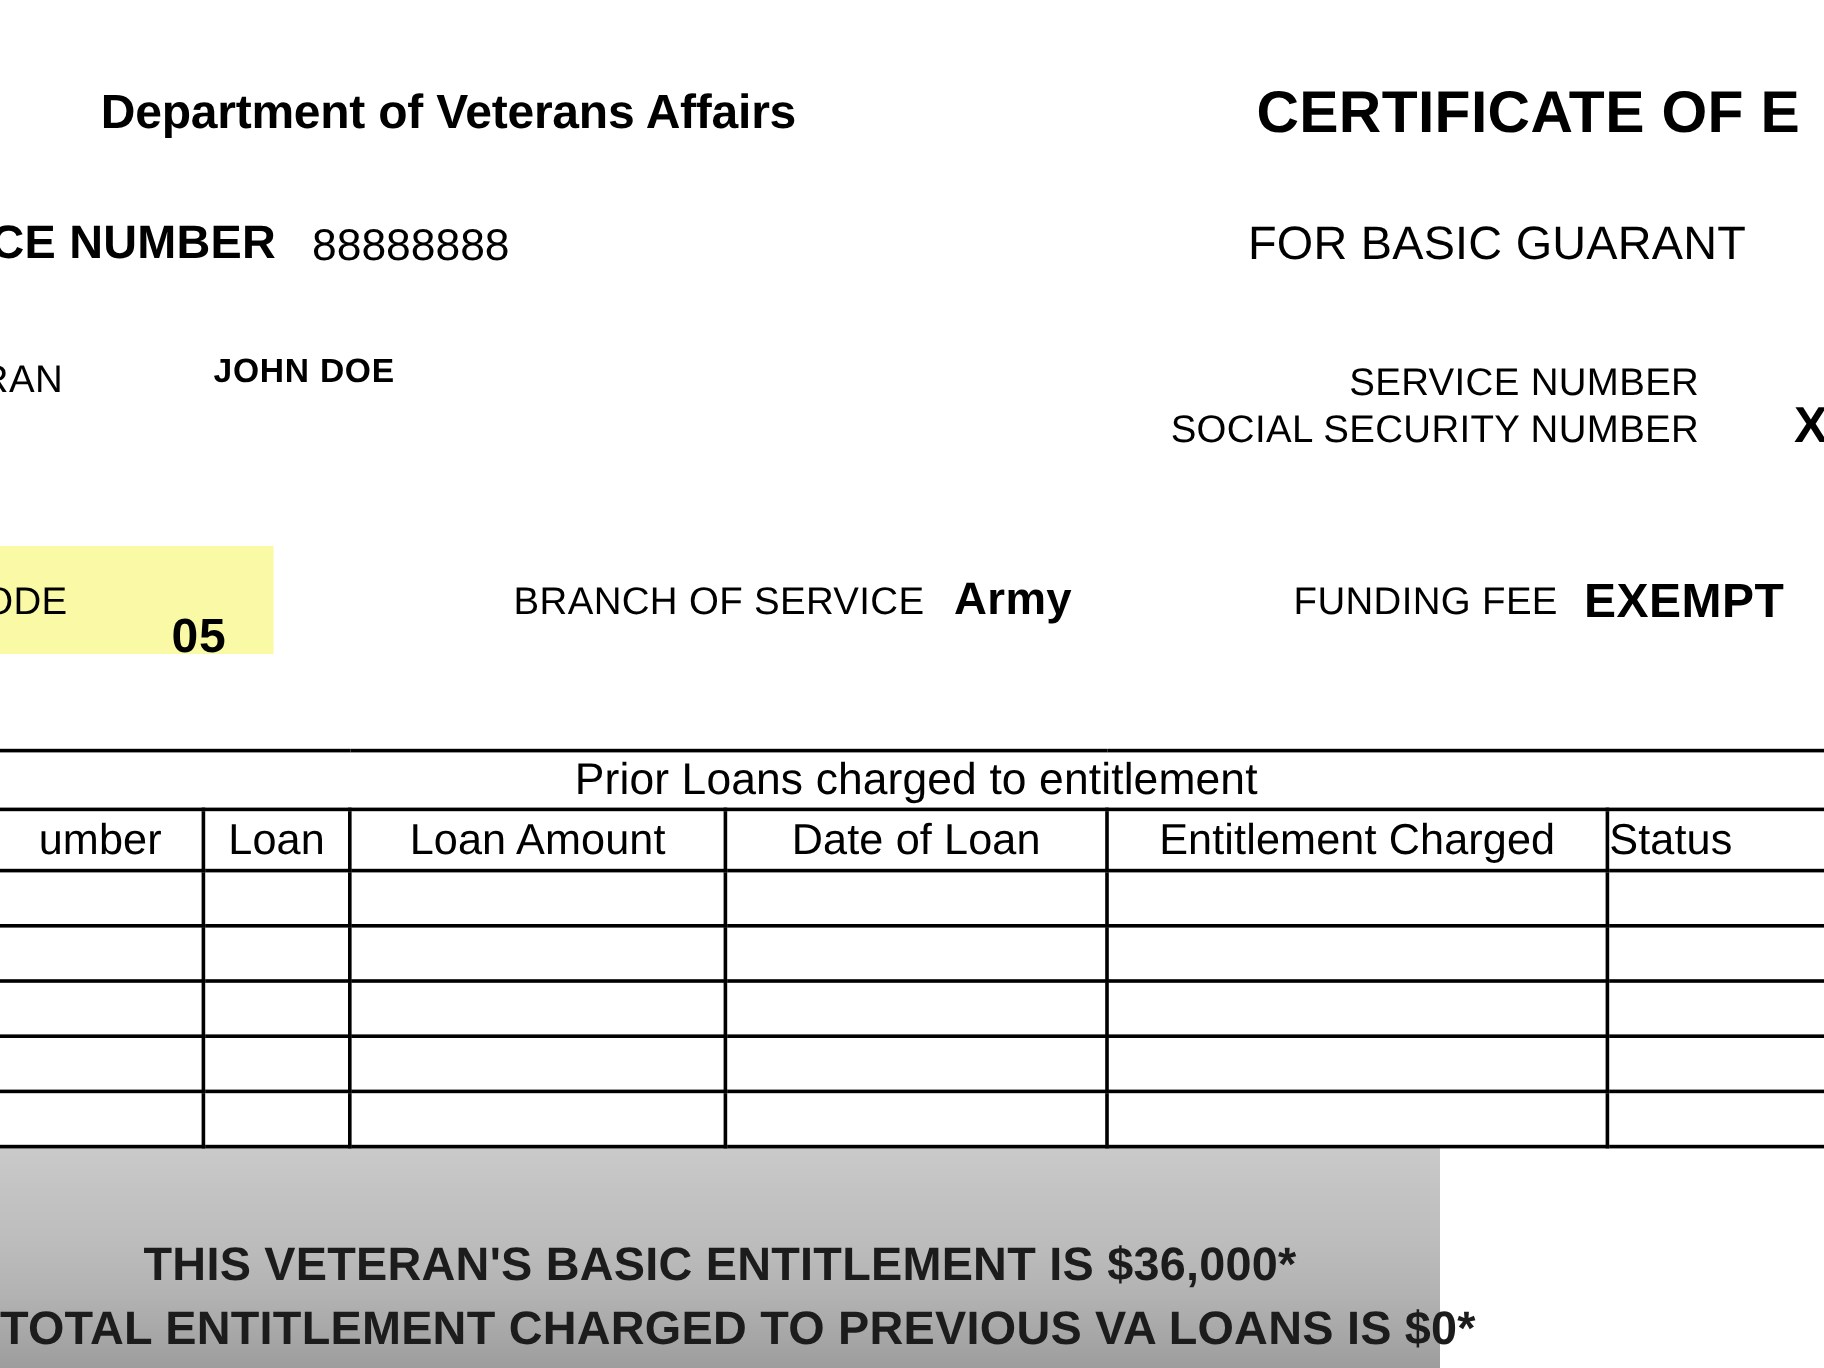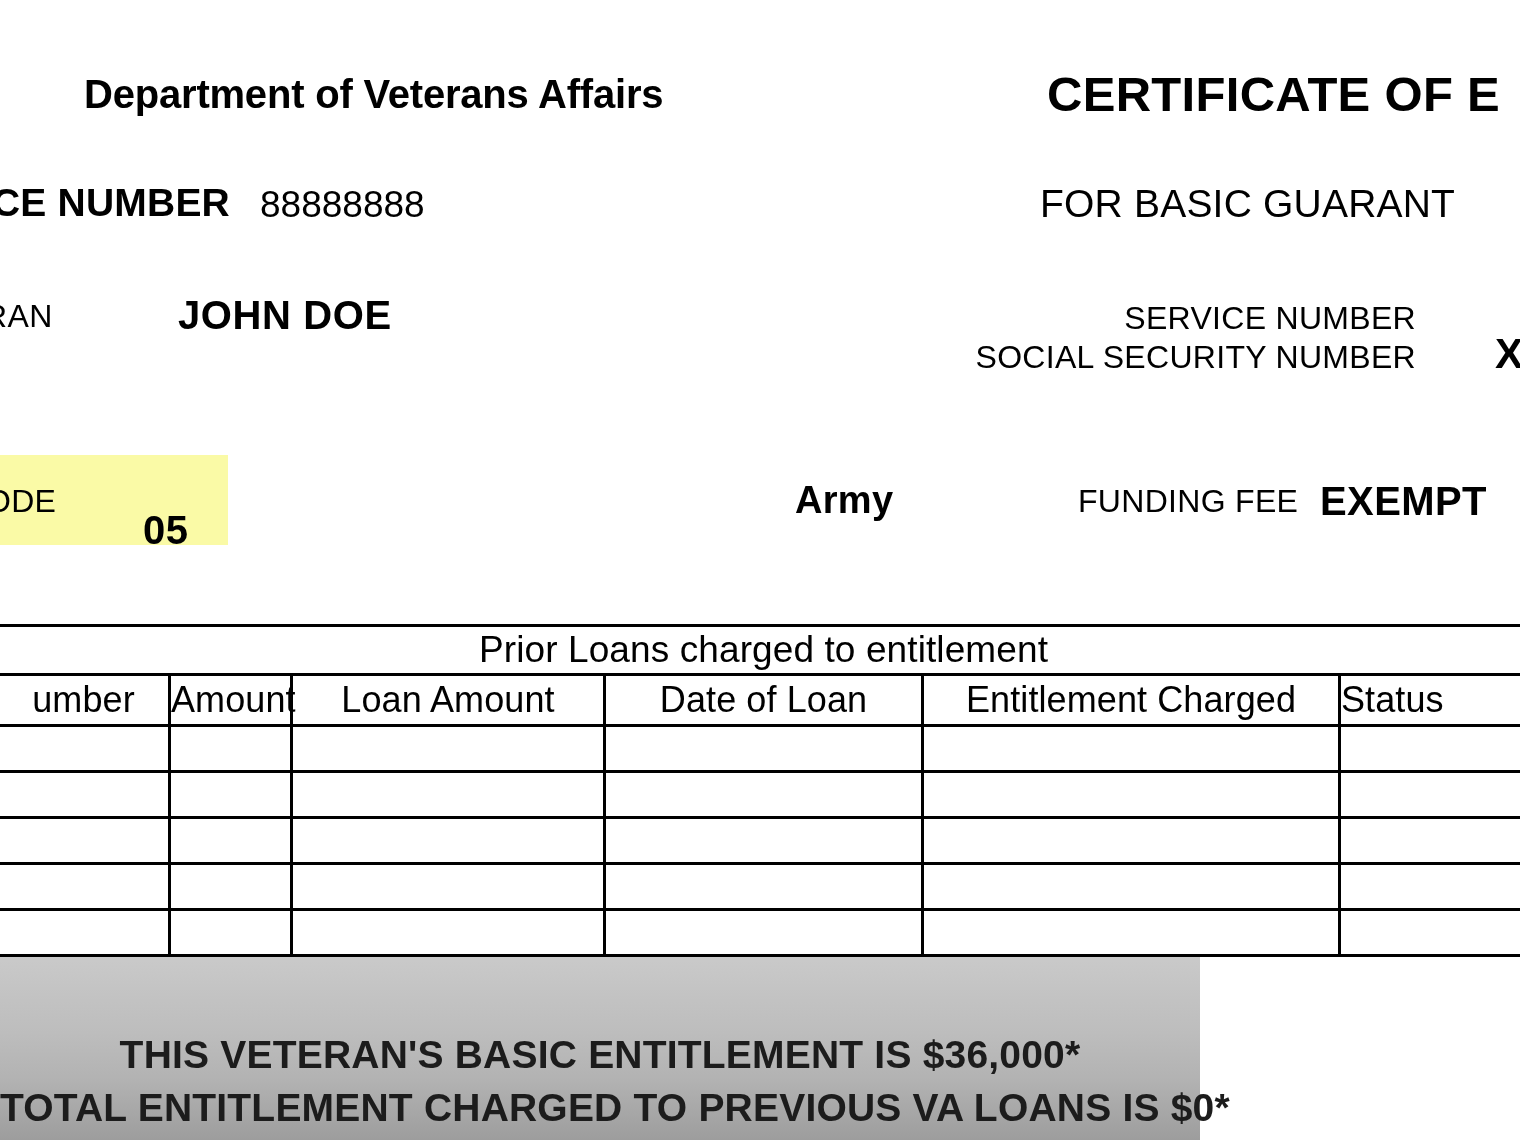--- a/index.html
+++ b/index.html
@@ -61,21 +61,21 @@
 
   
   .vet-label {
     left: -16px; top: 300px;
     font-size: 32px;
     font-weight: normal;
     letter-spacing: 0.4px;
   }
   .vet-value {
     left: 178px; top: 295px;
-    font-size: 40px;
+    font-size: 28px;
     font-weight: bold;
     letter-spacing: 0.6px;
   }
 
   
   .svc-label {
     right: 104px; top: 302px;
     font-size: 32px;
     letter-spacing: 0.3px;
   }
@@ -235,20 +235,21 @@
   <div class="abs vet-value">JOHN DOE</div>
 
   <div class="abs svc-label">SERVICE NUMBER</div>
   <div class="abs ssn-label">SOCIAL SECURITY NUMBER</div>
   <div class="abs ssn-value">X</div>
 
   <div class="ent-highlight" style="background: rgb(250, 250, 166);"></div>
   <div class="abs ent-label">ODE</div>
   <div class="abs ent-value">05</div>
 
+  <div class="abs branch-label">BRANCH OF SERVICE</div>
   <div class="abs branch-value">Army</div>
 
   <div class="abs fee-label">FUNDING FEE</div>
   <div class="abs fee-value">EXEMPT</div>
 
   <div id="body-gradient"></div>
 
   <table id="loan-table">
     <colgroup>
       <col style="width:172px">
@@ -257,21 +258,21 @@
       <col style="width:318px">
       <col style="width:417px">
       <col style="width:190px">
     </colgroup>
     <tbody>
       <tr>
         <td class="tbl-caption" colspan="6">Prior Loans charged to entitlement</td>
       </tr>
       <tr class="tbl-head">
         <td class="edge-left">umber</td>
-        <td>Amount</td>
+        <td>Loan</td>
         <td>Loan Amount</td>
         <td>Date of Loan</td>
         <td>Entitlement Charged</td>
         <td class="edge-right">Status</td>
       </tr>
 
       <tr class="tbl-body">
         <td class="edge-left"></td>
         <td></td>
         <td></td>

